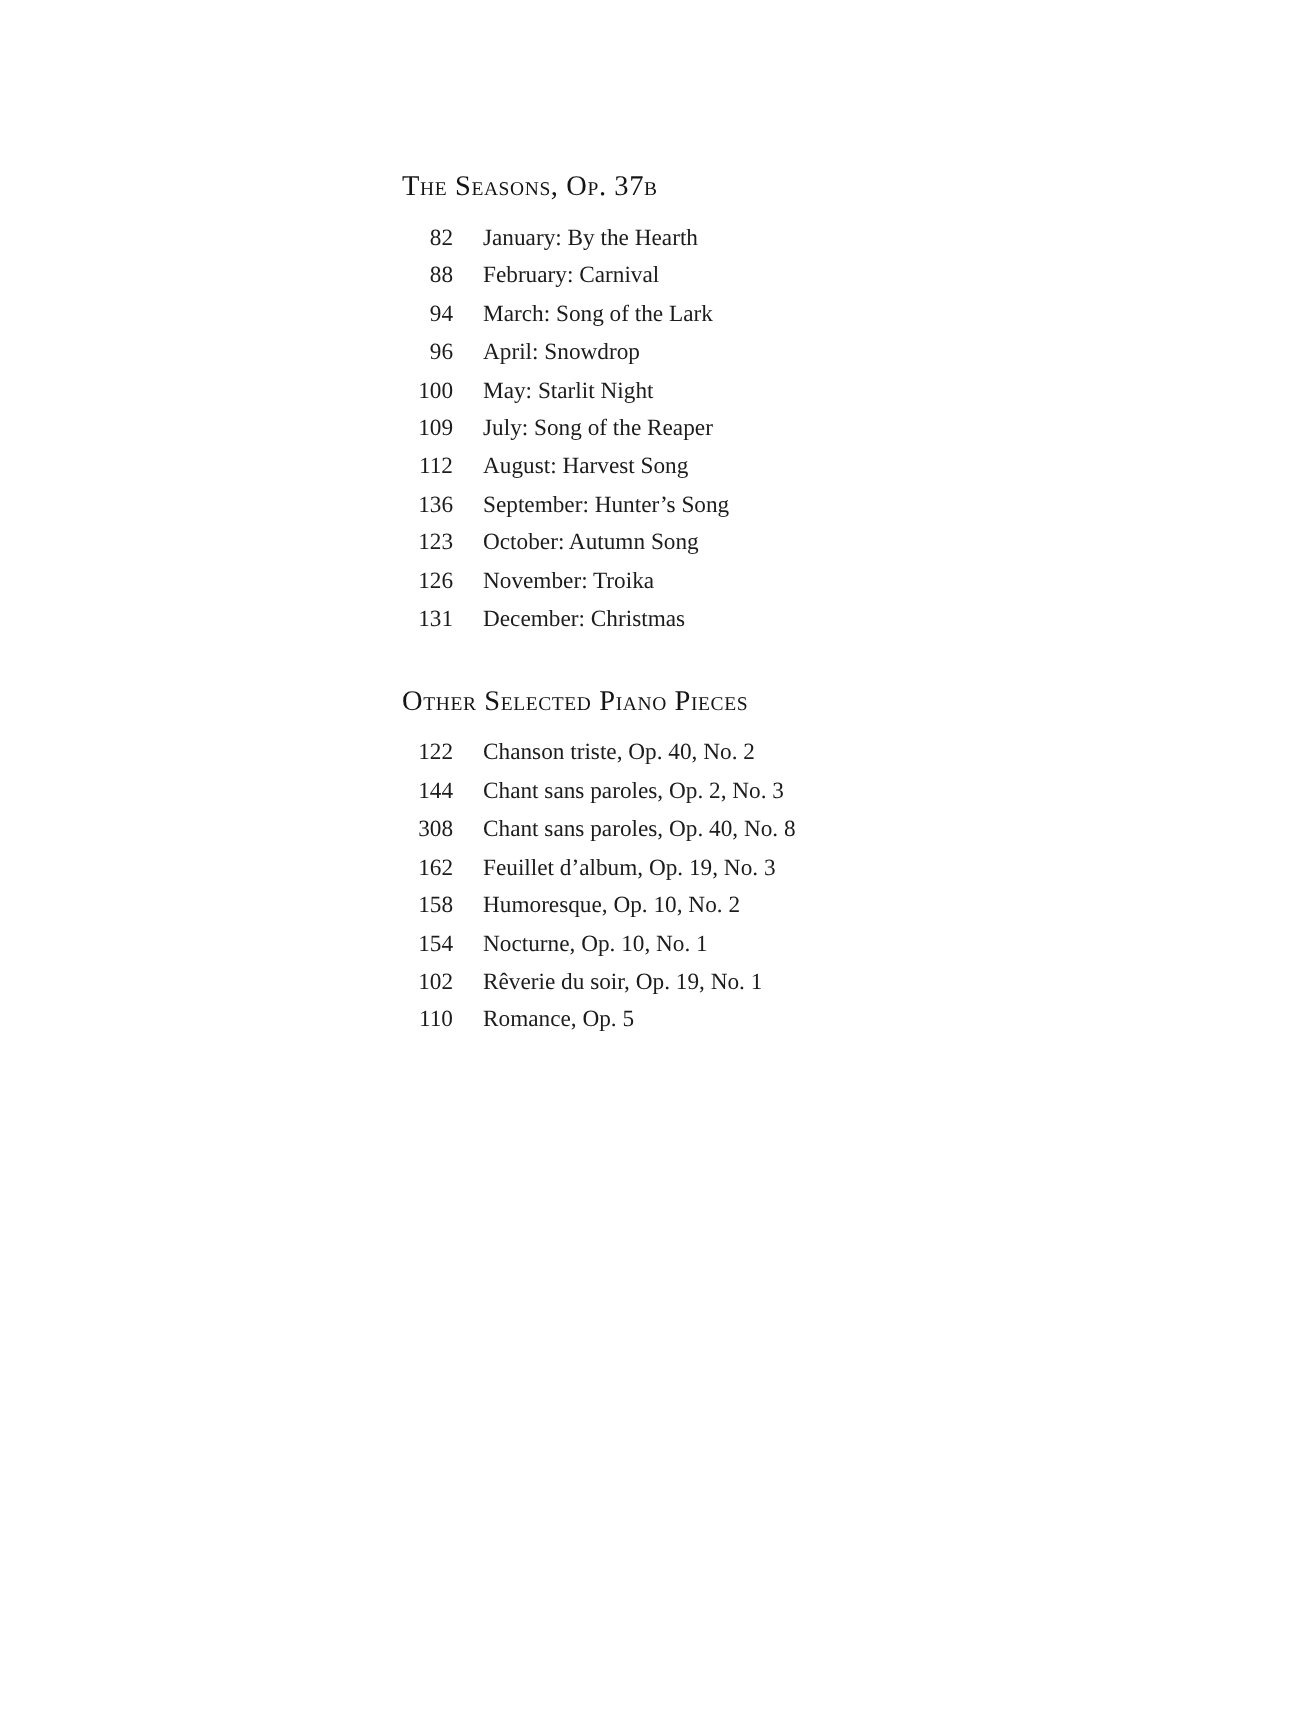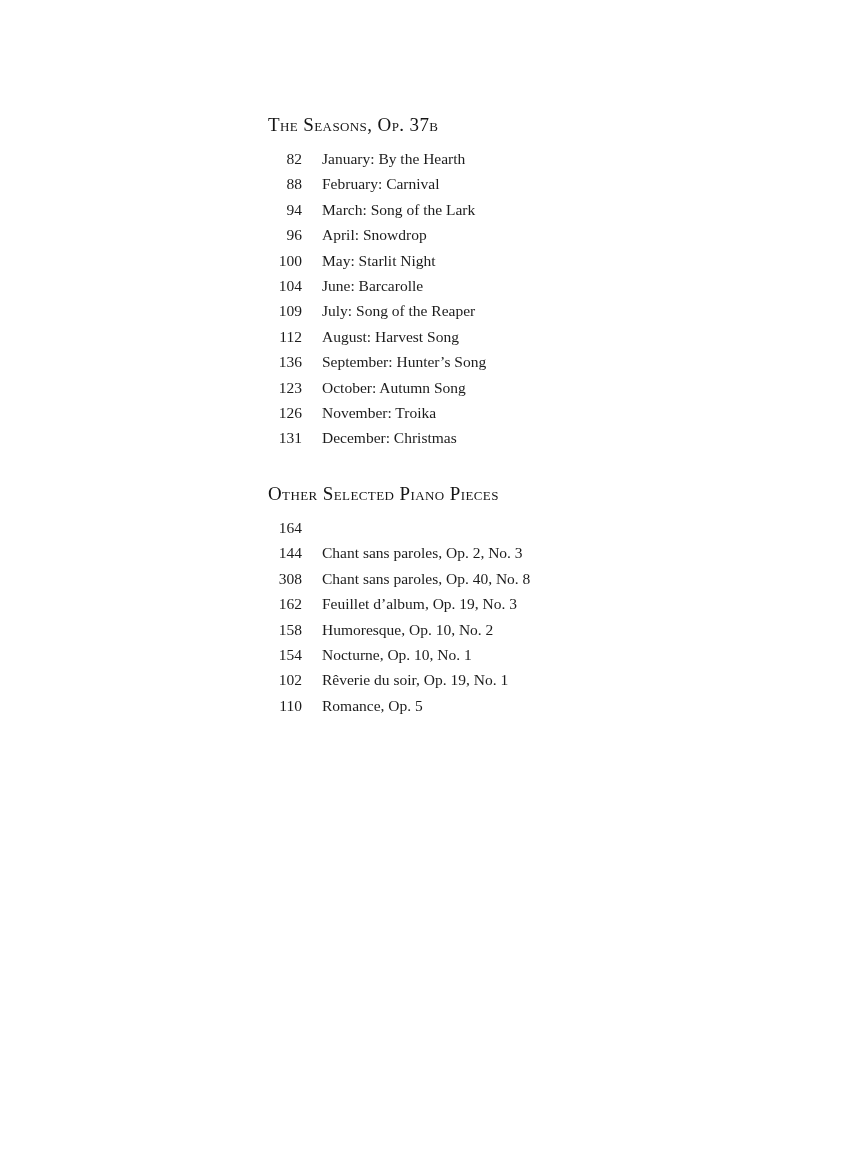--- a/index.html
+++ b/index.html
@@ -76,24 +76,20 @@
           </div>
           <div class="entry-row">
             <span class="page-number">96</span>
             <span class="piece-title">April: Snowdrop</span>
           </div>
           <div class="entry-row">
             <span class="page-number">100</span>
             <span class="piece-title">May: Starlit Night</span>
           </div>
           <div class="entry-row">
-            <span class="page-number">104</span>
-            <span class="piece-title">June: Barcarolle</span>
-          </div>
-          <div class="entry-row">
             <span class="page-number">109</span>
             <span class="piece-title">July: Song of the Reaper</span>
           </div>
           <div class="entry-row">
             <span class="page-number">112</span>
             <span class="piece-title">August: Harvest Song</span>
           </div>
           <div class="entry-row">
             <span class="page-number">136</span>
             <span class="piece-title">September: Hunter’s Song</span>
@@ -109,21 +105,22 @@
           <div class="entry-row">
             <span class="page-number">131</span>
             <span class="piece-title">December: Christmas</span>
           </div>
         </div>
       </section>
       <section class="section">
         <h2 class="section-heading">Other Selected Piano Pieces</h2>
         <div class="entries">
           <div class="entry-row">
-            <span class="page-number">164</span>
+            <span class="page-number">122</span>
+            <span class="piece-title">Chanson triste, Op. 40, No. 2</span>
           </div>
           <div class="entry-row">
             <span class="page-number">144</span>
             <span class="piece-title">Chant sans paroles, Op. 2, No. 3</span>
           </div>
           <div class="entry-row">
             <span class="page-number">308</span>
             <span class="piece-title">Chant sans paroles, Op. 40, No. 8</span>
           </div>
           <div class="entry-row">

